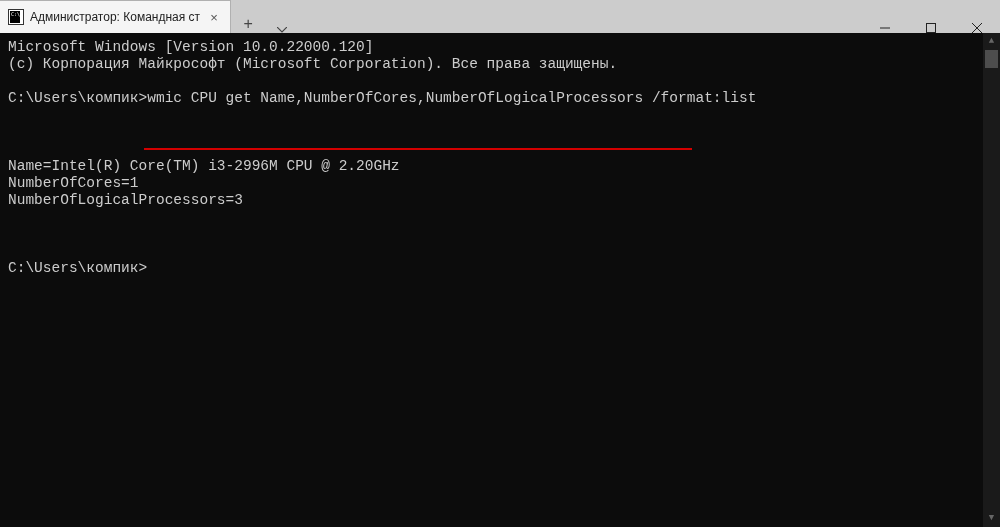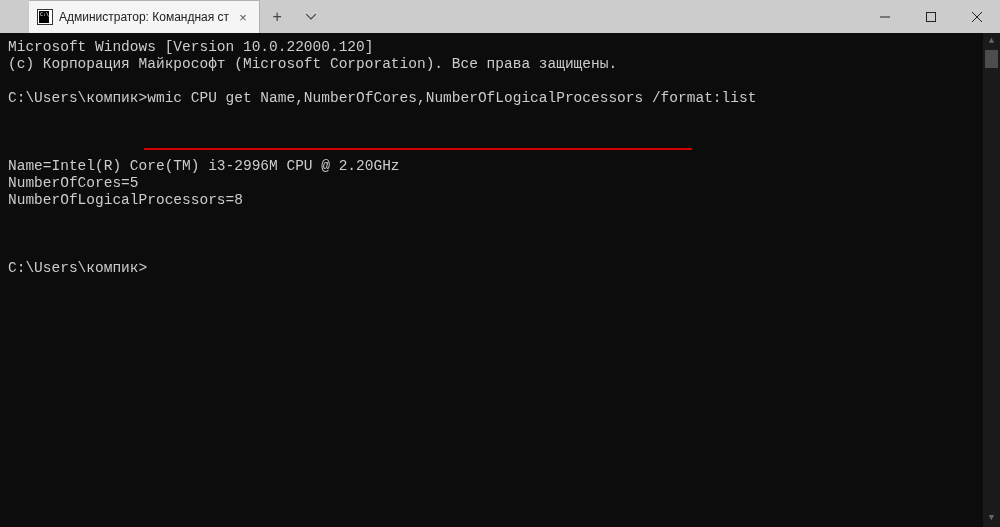--- a/index.html
+++ b/index.html
@@ -18,23 +18,22 @@
       width: 1000px;
       height: 527px;
       background: #cccccc;
       display: flex;
       flex-direction: column;
     }
     .titlebar {
       height: 33px;
       background: #cccccc;
       display: flex;
-      align-items: center;
-      position: relative;
-      margin-left: 29px;
+      align-items: flex-end;
+      position: relative;
     }
     .tab {
       display: flex;
       align-items: center;
       background: #f5f5f5;
       border-top: 1px solid #b0b0b0;
       border-right: 1px solid #b0b0b0;
       padding: 0 8px 0 8px;
       height: 33px;
       min-width: 230px;
@@ -213,22 +212,22 @@
     </div>
   </div>
   <div class="terminal"><span>Microsoft Windows [Version 10.0.22000.120]</span>
 <span>(c) Корпорация Майкрософт (Microsoft Corporation). Все права защищены.</span>
 
 <span>C:\Users\компик&gt;</span><span>wmic CPU get Name,NumberOfCores,NumberOfLogicalProcessors /format:list</span>
 
 
 
 <span>Name=Intel(R) Core(TM) i3-2996M CPU @ 2.20GHz</span>
-<span>NumberOfCores=5</span>
-<span>NumberOfLogicalProcessors=8</span>
+<span>NumberOfCores=1</span>
+<span>NumberOfLogicalProcessors=3</span>
 
 
 
 <span>C:\Users\компик&gt;</span>
 <div class="underline"></div>
     <div class="scrollbar">
       <div class="scrollbar-arrow">▲</div>
       <div class="scrollbar-track">
         <div class="scrollbar-thumb"></div>
       </div>

